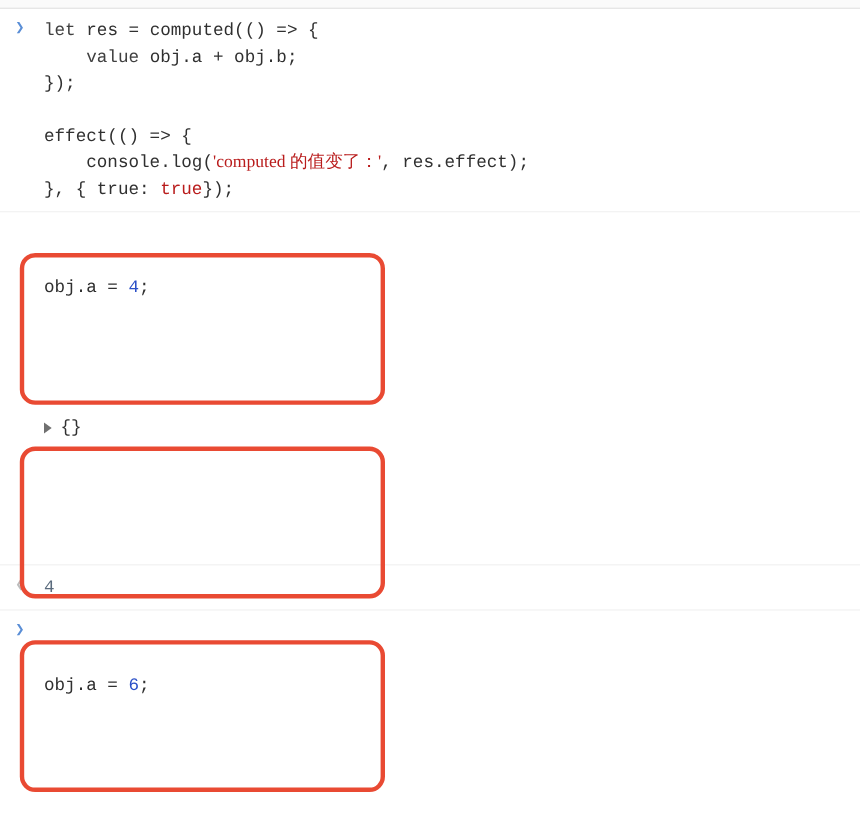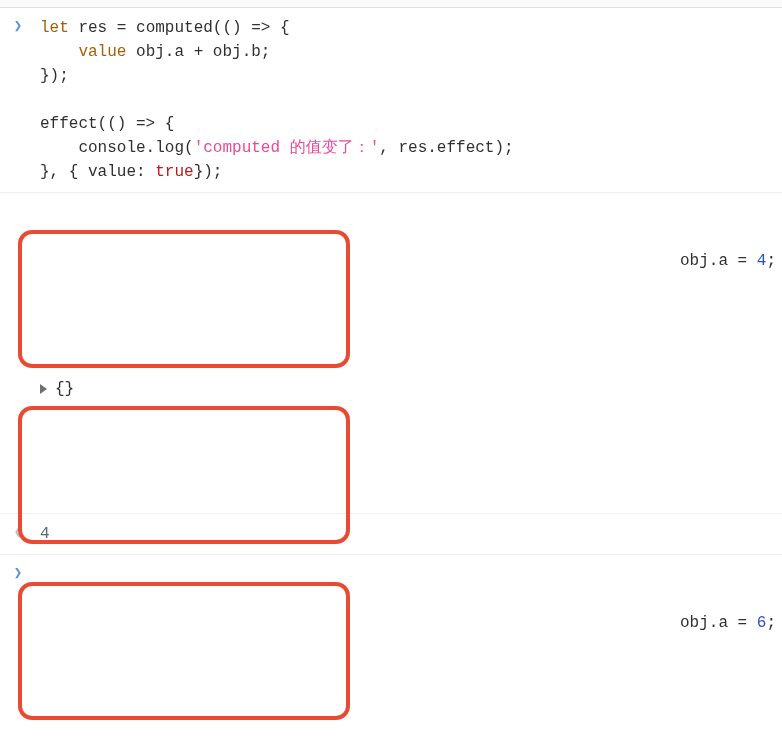--- a/index.html
+++ b/index.html
@@ -37,37 +37,36 @@
     .prompt.input::before { content: "❯"; color: #5a8ed6; }
     .prompt.output::before { content: "❮"; color: #bdbdbd; }
     .content {
       flex: 1;
       padding: 2px 6px 2px 10px;
       line-height: 24px;
       white-space: pre;
     }
     .indent-block {
       padding-left: 10px;
-      text-align: right;
     }
     .item-line {
       display: flex;
       align-items: center;
       gap: 4px;
     }
     .tri {
       display: inline-block;
       width: 0; height: 0;
       border-top: 5px solid transparent;
       border-bottom: 5px solid transparent;
       border-left: 7px solid #707070;
       margin-right: 4px;
     }
-    .kw { color: #a16207; }
-    .str { color: #ec4899; }
+    .kw { color: #404040; }
+    .str { color: #b91c1c; font-family: Liberation Serif, serif; }
     .num { color: #2a4fc7; }
     .bool { color: #b91c1c; }
     .log-val { color: #2a4fc7; margin-left: 10px; }
     .output-num { color: #5a6b7d; }
     .hl-box {
       position: absolute;
       border: 4px solid #e94a33;
       border-radius: 14px;
       pointer-events: none;
     }
@@ -80,21 +79,21 @@
 <div class="console">
 
   <div class="row">
     <div class="prompt input"></div>
     <div class="content"><span class="kw">let</span><span> res = computed(() =&gt; {</span>
     <span class="kw">value</span><span> obj.a + obj.b;</span>
 <span>});</span>
 
 <span>effect(() =&gt; {</span>
 <span>    console.log(</span><span class="str">'computed 的值变了：'</span><span>, res.effect);</span>
-<span>}, { value: </span><span class="bool">true</span><span>});</span></div>
+<span>}, { true: </span><span class="bool">true</span><span>});</span></div>
   </div>
 
   <div class="row">
     <div class="prompt"></div>
     <div class="content indent-block">
       <div><span>obj.a = </span><span class="num">4</span><span>;</span></div>
       <div style="height:8px"></div>
       <div class="item-line"><span class="tri"></span><span>{}</span></div>
       <div style="height:8px"></div>
     </div>

